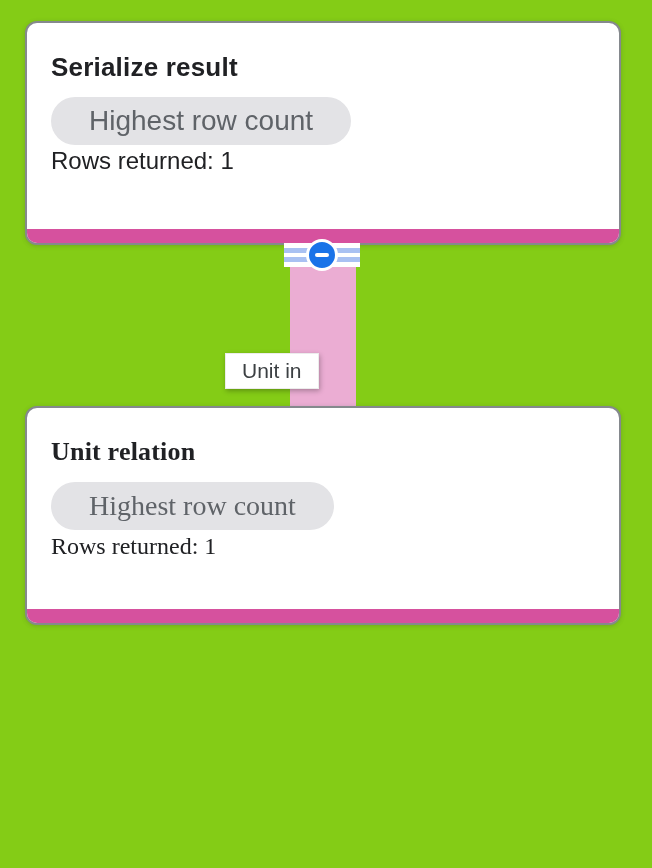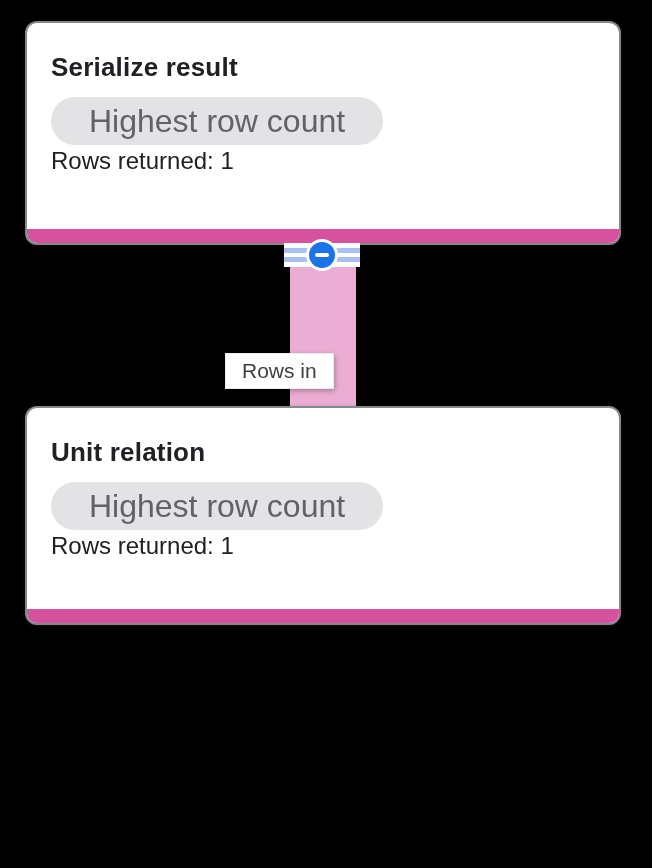--- a/index.html
+++ b/index.html
@@ -5,21 +5,21 @@
   html, body {
     margin: 0;
     padding: 0;
     background: #f0f1f3;
     font-family: "Liberation Sans", sans-serif;
   }
   .stage {
     position: relative;
     width: 652px;
     height: 868px;
-    background: #000000;
+    background: #84cc16;
     overflow: hidden;
   }
 
   
   .link-band {
     position: absolute;
     left: 290px;
     top: 244px;
     width: 66px;
     height: 163px;
@@ -36,39 +36,39 @@
     background: #ffffff;
     border: 2px solid #85898d;
     border-radius: 12px;
     overflow: hidden;
     padding: 28px 24px 0 24px;
     box-shadow: 0 1px 4px rgba(60,64,67,0.25);
     z-index: 2;
     cursor: pointer;
   }
   .card-1 { top: 21px;  height: 224px; }
-  .card-2 { top: 406px; height: 219px; }
+  .card-2 { top: 406px; height: 219px; font-family: Liberation Serif, serif; }
 
   .card-title {
     font-size: 26px;
     font-weight: 700;
     color: #202124;
     line-height: 32px;
     letter-spacing: 0.2px;
   }
   .badge {
     display: inline-block;
     margin-top: 14px;
     height: 48px;
     line-height: 48px;
     padding: 0 38px;
     border-radius: 24px;
     background: #e3e3e6;
     color: #5f6368;
-    font-size: 32px;
+    font-size: 28px;
     white-space: nowrap;
   }
   .stat {
     margin-top: 2px;
     font-size: 24px;
     color: #202124;
     line-height: 28px;
   }
   .accent-bar {
     position: absolute;
@@ -163,16 +163,16 @@
     <div class="accent-bar"></div>
   </div>
 
   <div class="stripes"></div>
 
   <div class="collapse-btn" title="Zoom in">
     <span class="minus-bar"></span>
   </div>
 
   <div class="tooltip">
-    <span>Rows in</span>
+    <span>Unit in</span>
   </div>
 
 </div>
 
 </body></html>

